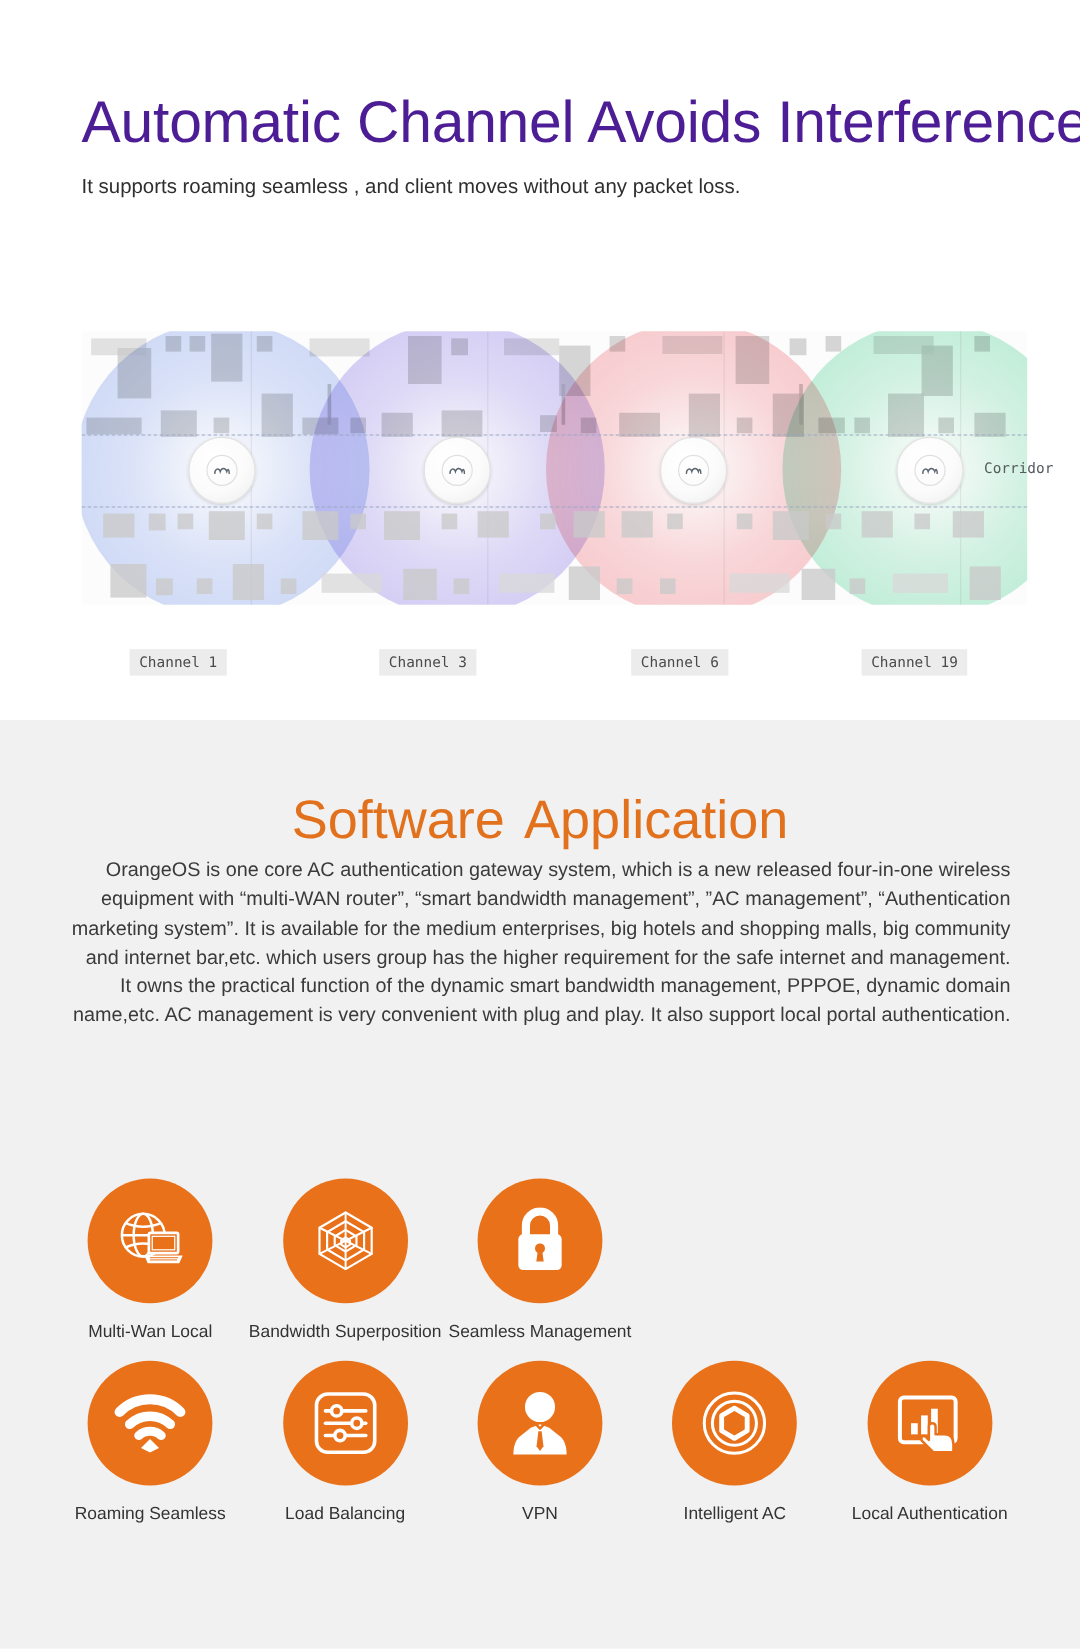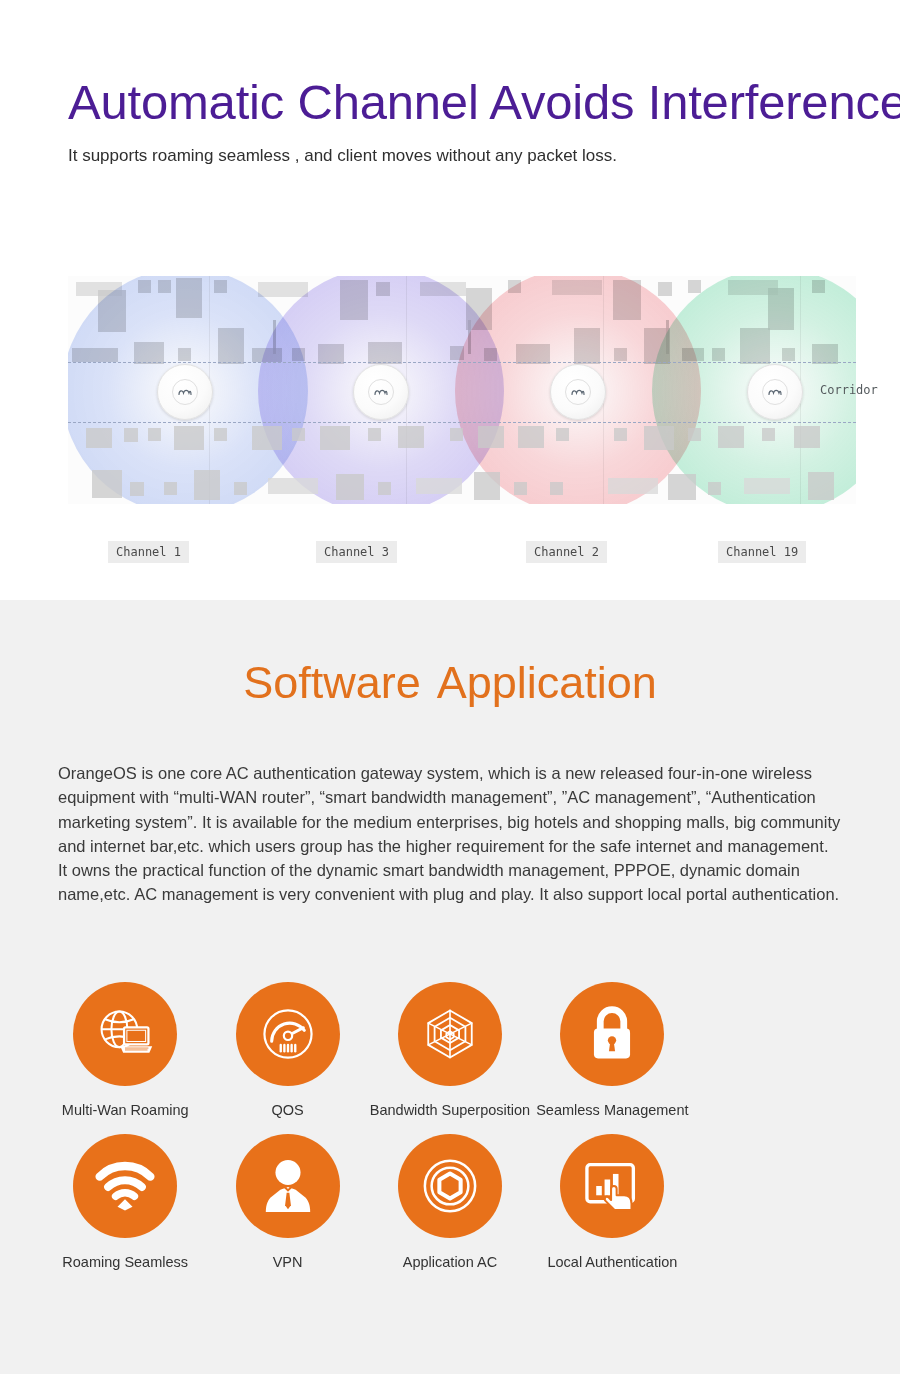--- a/index.html
+++ b/index.html
@@ -110,25 +110,24 @@
   .soft-title {
     position: absolute; left: 0; top: 57px; width: 900px;
     text-align: center;
     font-size: 45px; font-weight: 400;
     color: #E2711D;
     letter-spacing: 0px;
   }
   .soft-title .gap { display: inline-block; width: 16px; }
   .soft-body {
     position: absolute; left: 58px; top: 113px; width: 784px;
-    text-align: left;
+    text-align: right;
     font-size: 16.5px;
     line-height: 24.3px;
     color: #3a3a3a;
-    margin-top: 48px;
   }
 
   
   .features {
     position: absolute; left: 44px; top: 382px;
     width: 812px;
   }
   .frow { display: flex; width: 812px; margin-bottom: 16px; }
   .fcell {
     width: 162.4px;
@@ -287,21 +286,21 @@
             <path d="M2 13 C2 5 9 3 11 10 C13 3 20 3 22 10 C24 4 26 7 26 13" fill="none" stroke="#5b6672" stroke-width="2.4" stroke-linecap="round"></path>
           </svg>
         </div>
       </div>
     </div>
 
     <span class="corridor-label">Corridor</span>
 
     <span class="chan" style="left:108px; top:541px;">Channel 1</span>
     <span class="chan" style="left:316px; top:541px;text-align:center;">Channel 3</span>
-    <span class="chan" style="left:526px; top:541px;">Channel 2</span>
+    <span class="chan" style="left:526px; top:541px;">Channel 6</span>
     <span class="chan" style="left:718px; top:541px;">Channel 19</span>
   </section>
 
   <section class="soft">
     <h2 class="soft-title">
       <span>Software</span><span class="gap"></span><span>Application</span>
     </h2>
     <p class="soft-body">OrangeOS is one core AC authentication gateway system, which is a new released four-in-one wireless equipment with “multi-WAN router”, “smart bandwidth management”, ”AC management”, “Authentication marketing system”. It is available for the medium enterprises, big hotels and shopping malls, big community and internet bar,etc. which users group has the higher requirement for the safe internet and management. It owns the practical function of the dynamic smart bandwidth management, PPPOE, dynamic domain name,etc. AC management is very convenient with plug and play. It also support local portal authentication.</p>
 
     <div class="features">
@@ -320,41 +319,23 @@
               </g>
               <rect x="31" y="25" width="26" height="18" rx="1.5" fill="#E8711A" stroke="#fff" stroke-width="2.4"></rect>
               <rect x="34" y="28" width="20" height="12" fill="#E8711A" stroke="#fff" stroke-width="1.1"></rect>
               <path d="M27 45 L61 45 L58 52 L30 52 Z" fill="#fff"></path>
               <g stroke="#E8711A" stroke-width="1" opacity=".85">
                 <line x1="32" y1="47" x2="57" y2="47"></line>
                 <line x1="32" y1="49" x2="56" y2="49"></line>
               </g>
             </svg>
           </div>
-          <div class="flabel">Multi-Wan Roaming</div>
-        </div>
-
-        <div class="fcell">
-          <div class="fdisc">
-            <svg width="58" height="58" viewBox="0 0 64 64">
-              <circle cx="32" cy="32" r="26" fill="none" stroke="#fff" stroke-width="2.4"></circle>
-              <path d="M14 40 A20 20 0 0 1 50 28" fill="none" stroke="#fff" stroke-width="3.4" stroke-linecap="round"></path>
-              <line x1="32" y1="34" x2="49" y2="25" stroke="#fff" stroke-width="3.2" stroke-linecap="round"></line>
-              <circle cx="32" cy="34" r="4.6" fill="#E8711A" stroke="#fff" stroke-width="2.4"></circle>
-              <g stroke="#fff" stroke-width="2.6" stroke-linecap="round">
-                <line x1="24" y1="44" x2="24" y2="51"></line>
-                <line x1="28" y1="44" x2="28" y2="51"></line>
-                <line x1="32" y1="44" x2="32" y2="51"></line>
-                <line x1="36" y1="44" x2="36" y2="51"></line>
-                <line x1="40" y1="44" x2="40" y2="51"></line>
-              </g>
-            </svg>
-          </div>
-          <div class="flabel">QOS</div>
-        </div>
+          <div class="flabel">Multi-Wan Local</div>
+        </div>
+
 
         <div class="fcell">
           <div class="fdisc">
             <svg width="60" height="58" viewBox="0 0 64 64">
               <g fill="none" stroke="#fff" stroke-width="2" stroke-linejoin="round">
                 <polygon points="32,6 56,20 56,44 32,58 8,44 8,20"></polygon>
                 <polygon points="32,14 49,24 49,40 32,50 15,40 15,24"></polygon>
                 <polygon points="32,22 42,28 42,36 32,42 22,36 22,28"></polygon>
                 <polygon points="32,29 36,31.5 36,35.5 32,38 28,35.5 28,31.5"></polygon>
               </g>
@@ -391,20 +372,38 @@
                 <path d="M5 16 A38 38 0 0 1 59 16" stroke-width="9"></path>
                 <path d="M14 27 A26 26 0 0 1 50 27" stroke-width="8.5"></path>
                 <path d="M22 37 A15 15 0 0 1 42 37" stroke-width="8"></path>
               </g>
               <path d="M32 40 L40 48 L32 52 L24 48 Z" fill="#fff"></path>
             </svg>
           </div>
           <div class="flabel">Roaming Seamless</div>
         </div>
 
+        <div class="fcell">
+          <div class="fdisc">
+            <svg width="56" height="56" viewBox="0 0 60 60">
+              <rect x="4" y="4" width="52" height="52" rx="10" fill="none" stroke="#fff" stroke-width="3.2"></rect>
+              <g stroke="#fff" stroke-width="3.2" stroke-linecap="round">
+                <line x1="12" y1="19" x2="48" y2="19"></line>
+                <line x1="12" y1="30" x2="48" y2="30"></line>
+                <line x1="12" y1="41" x2="48" y2="41"></line>
+              </g>
+              <g fill="#E8711A" stroke="#fff" stroke-width="3.2">
+                <circle cx="22" cy="19" r="4.6"></circle>
+                <circle cx="40" cy="30" r="4.6"></circle>
+                <circle cx="25" cy="41" r="4.6"></circle>
+              </g>
+            </svg>
+          </div>
+          <div class="flabel">Load Balancing</div>
+        </div>
 
         <div class="fcell">
           <div class="fdisc">
             <svg width="54" height="58" viewBox="0 0 56 60">
               <circle cx="28" cy="16" r="13" fill="#fff"></circle>
               <path d="M28 31 L20 34 L10 42 C6 46 5 52 5 57 L51 57 C51 52 50 46 46 42 L36 34 Z" fill="#fff"></path>
               <path d="M24 32 L28 36 L32 32 L30 31 L28 33 L26 31 Z" fill="#E8711A"></path>
               <path d="M26.6 37 L29.4 37 L31 50 L28 54 L25 50 Z" fill="#E8711A"></path>
             </svg>
           </div>
@@ -412,21 +411,21 @@
         </div>
 
         <div class="fcell">
           <div class="fdisc">
             <svg width="58" height="58" viewBox="0 0 60 60">
               <circle cx="30" cy="30" r="26" fill="none" stroke="#fff" stroke-width="2.6"></circle>
               <circle cx="30" cy="30" r="19" fill="none" stroke="#fff" stroke-width="2.6"></circle>
               <polygon points="30,17 41,23.5 41,36.5 30,43 19,36.5 19,23.5" fill="none" stroke="#fff" stroke-width="4.2" stroke-linejoin="round"></polygon>
             </svg>
           </div>
-          <div class="flabel">Application AC</div>
+          <div class="flabel">Intelligent AC</div>
         </div>
 
         <div class="fcell">
           <div class="fdisc">
             <svg width="58" height="52" viewBox="0 0 62 56">
               <rect x="4" y="5" width="50" height="40" rx="3.5" fill="none" stroke="#fff" stroke-width="3.6"></rect>
               <g fill="#fff">
                 <rect x="14" y="28" width="6" height="10"></rect>
                 <rect x="23" y="21" width="6" height="17"></rect>
                 <rect x="32" y="15" width="6" height="23"></rect>

